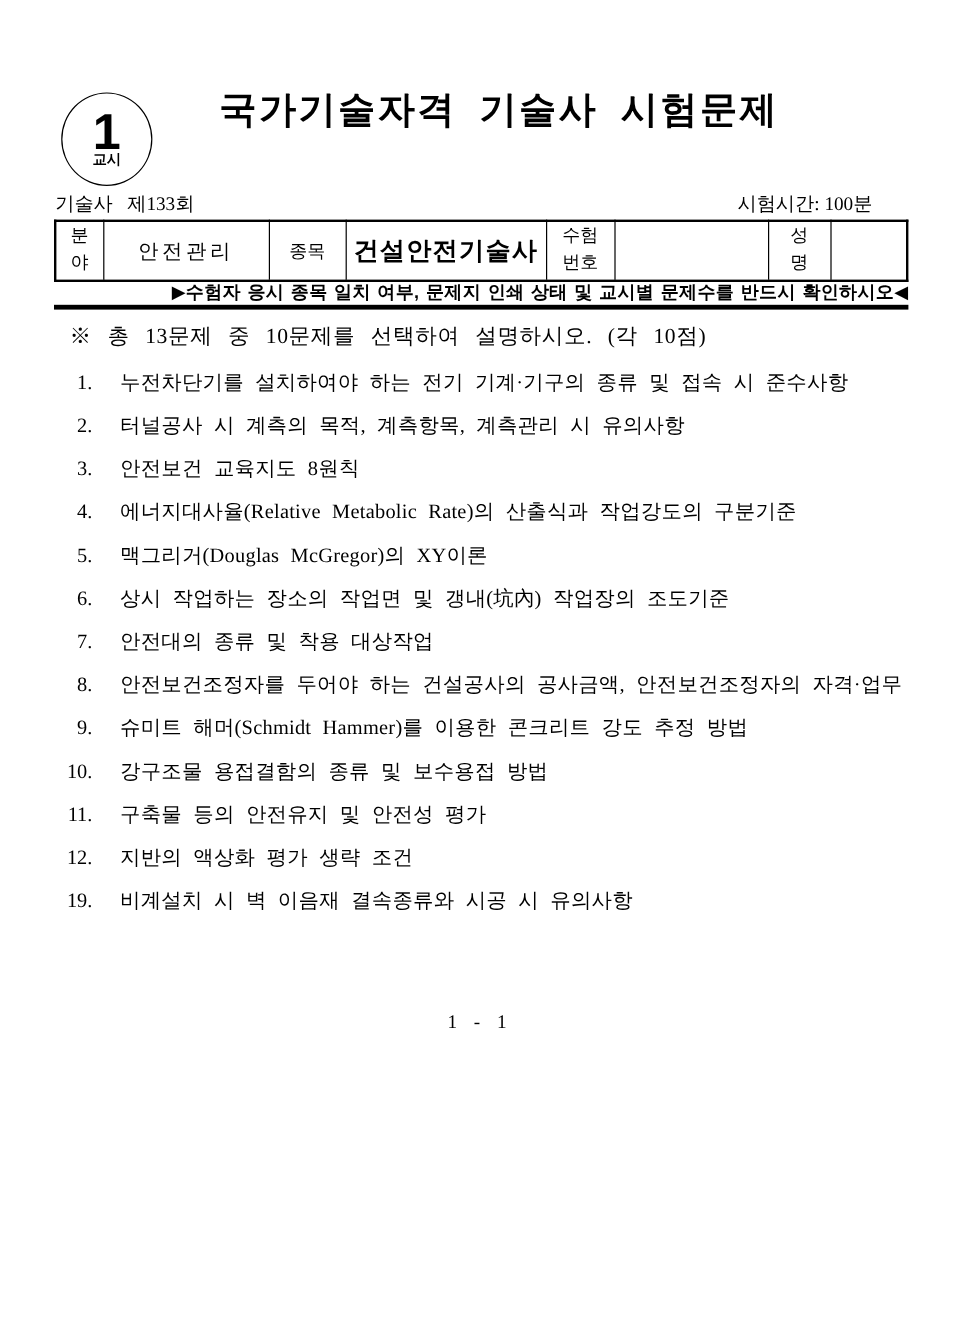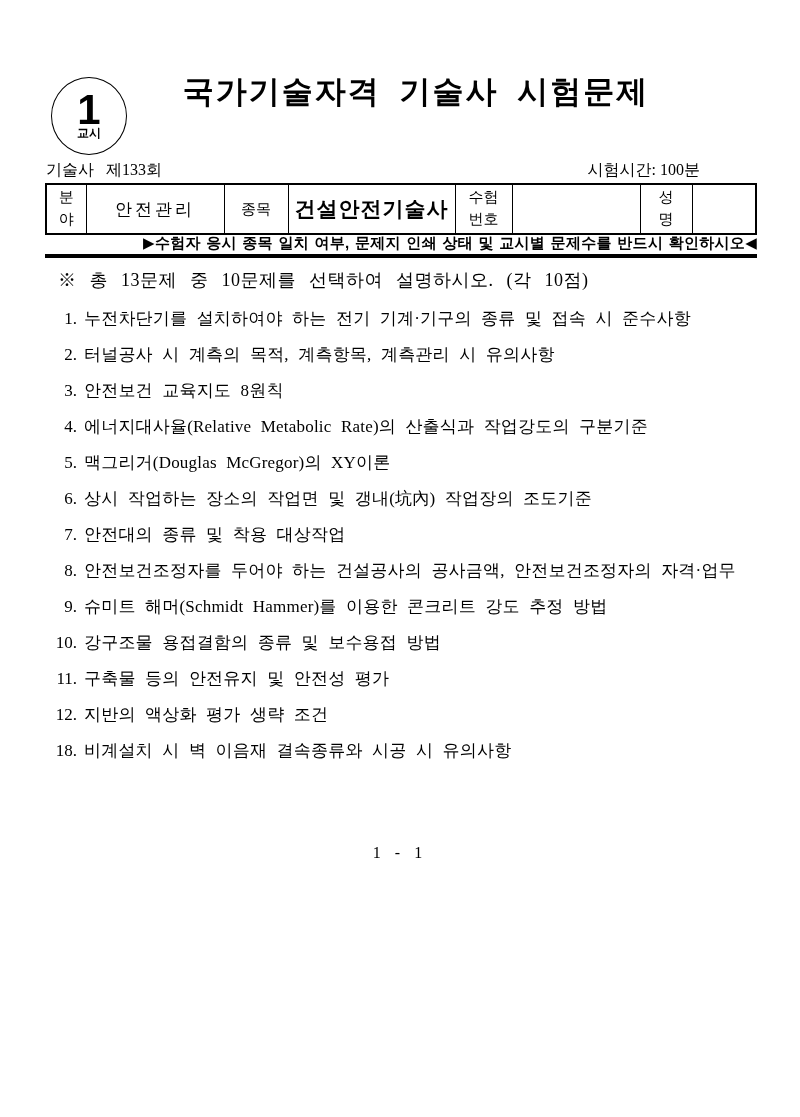--- a/index.html
+++ b/index.html
@@ -49,21 +49,21 @@
   
   .meta-row {
     position: absolute;
     top: 160px; left: 46px;
     width: 712px;
     display: flex;
     justify-content: space-between;
     font-size: 16px;
   }
   .meta-left { white-space: pre; }
-  .meta-right { margin-right: 58px; }
+  .meta-right { margin-right: 31px; }
 
   
   .info-table {
     position: absolute;
     top: 183px; left: 45px;
     width: 712px;
     border-collapse: collapse;
     table-layout: fixed;
     border: 2.5px solid #000;
   }
@@ -118,21 +118,21 @@
     width: 715px;
   }
   .q-row {
     display: flex;
     align-items: flex-start;
     margin-bottom: 13px;
     font-size: 17px;
     line-height: 23px;
   }
   .q-no { flex: 0 0 32px; width: 32px; text-align: right; }
-  .q-text { margin-left: 7px; word-spacing: 5px; letter-spacing: 0.2px; white-space: nowrap; }
+  .q-text { margin-left: 23px; word-spacing: 5px; letter-spacing: 0.2px; white-space: nowrap; }
 
   
   .page-number {
     position: absolute;
     top: 844px; left: 0;
     width: 100%;
     text-align: center;
     font-size: 16px;
     letter-spacing: 5px;
   }
@@ -245,21 +245,21 @@
     </div>
       <div class="q-row">
       <span class="q-no">11.</span>
       <span class="q-text">구축물 등의 안전유지 및 안전성 평가</span>
     </div>
       <div class="q-row">
       <span class="q-no">12.</span>
       <span class="q-text">지반의 액상화 평가 생략 조건</span>
     </div>
       <div class="q-row">
-      <span class="q-no">18.</span>
+      <span class="q-no">19.</span>
       <span class="q-text">비계설치 시 벽 이음재 결속종류와 시공 시 유의사항</span>
     </div>
     </div>
 
   <div class="page-number">1 - 1</div>
 
 
 </div>
 
 </body></html>

